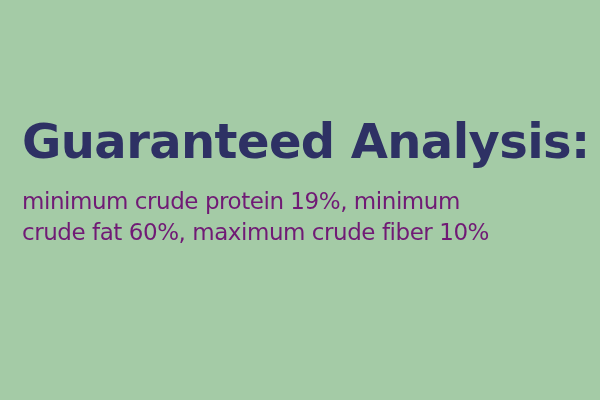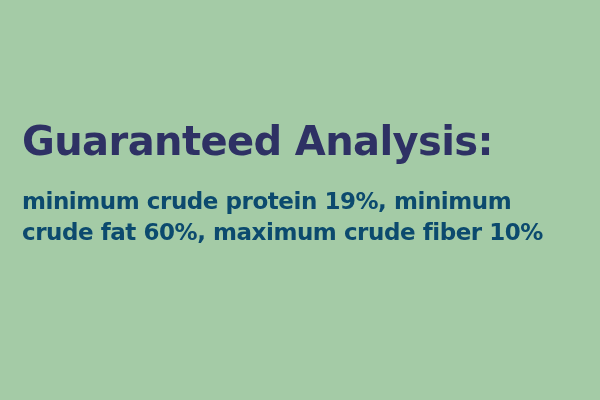--- a/index.html
+++ b/index.html
@@ -27,40 +27,40 @@
   .content {
     position: absolute;
     left: 22px;
     top: 118px;
     right: 14px;
   }
 
   .heading {
     margin: 0;
     font-family: "DejaVu Sans", sans-serif;
-    font-size: 40px;
+    font-size: 48px;
     line-height: 46px;
     font-weight: 700;
     letter-spacing: -0.6px;
     color: #2e3164;
     white-space: nowrap;
   }
 
   .body-block {
     margin-top: 22px;
   }
 
   .body-line {
     margin: 0;
     font-family: "DejaVu Sans", sans-serif;
     font-size: 23px;
     line-height: 31px;
-    font-weight: 700;
+    font-weight: 400;
     letter-spacing: -0.45px;
-    color: #0c4a6e;
+    color: #701a75;
     white-space: nowrap;
   }
 </style>
 </head>
 <body>
 
 <div class="card">
   <div class="content">
 
     <h1 class="heading">Guaranteed Analysis:</h1>

